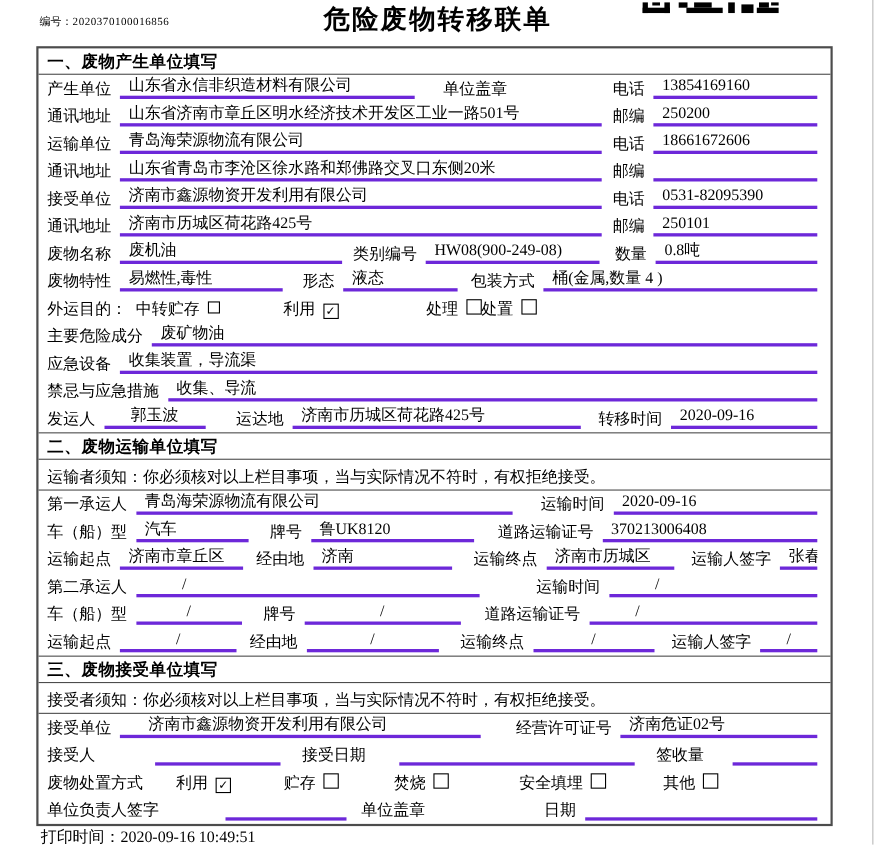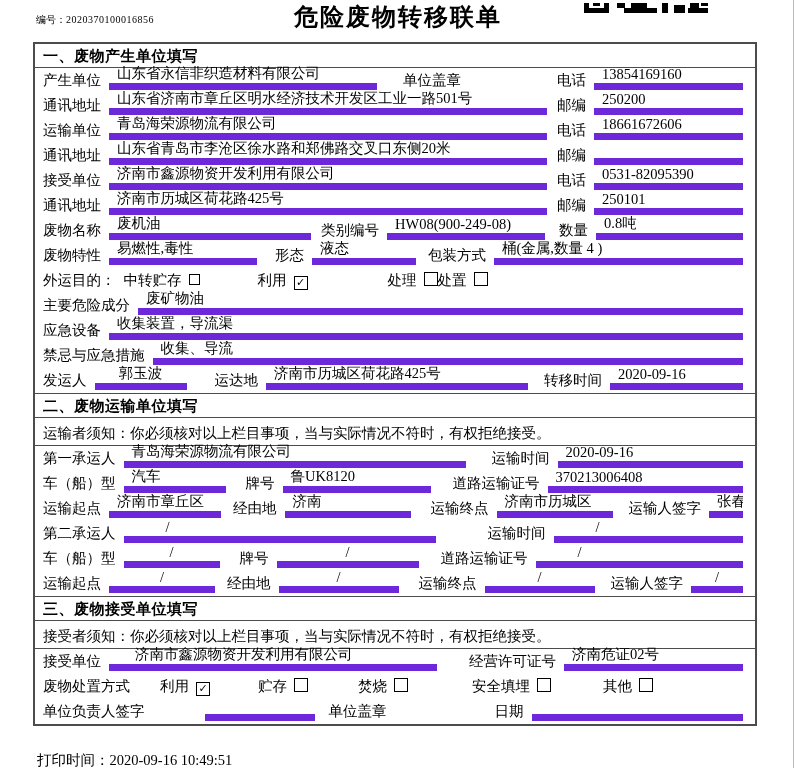--- a/index.html
+++ b/index.html
@@ -17,21 +17,21 @@
          font-size:24px;font-weight:bold;letter-spacing:2px;}
   .qr{position:absolute;left:584px;top:0;}
   
   .form{position:absolute;left:33px;top:42px;width:720px;border:2px solid #4c4c4c;background:#fff;}
   .sec-h{height:19px;padding:3px 6px 1px 8px;font-weight:bold;font-size:15px;
          border-bottom:1.5px solid #4c4c4c;letter-spacing:.5px;}
   .bt{border-top:1.5px solid #4c4c4c;}
   .notice{height:21px;padding:6px 6px 0 8px;border-bottom:1px solid #4c4c4c;white-space:nowrap;}
   .row{display:flex;align-items:flex-end;height:22px;padding:0 10px 3px 8px;white-space:nowrap;}
   .lbl{margin-right:8px;flex:none;}
-  .val{border-bottom:7px solid #6d28d9;padding:0 2px 0 8px;flex:none;overflow:hidden;}
+  .val{border-bottom:3px solid #6d28d9;padding:0 2px 0 8px;flex:none;overflow:hidden;}
   .fx{flex:1 1 auto;margin-right:2px;}
   .ctr{text-align:center;padding-left:2px;}
   .ind{padding-left:42px;}
   .bx{display:inline-block;width:12px;height:12px;border:1px solid #000;margin-left:7px;
       line-height:12px;text-align:center;font-size:11px;font-weight:bold;vertical-align:-1px;
       font-family:"DejaVu Sans",sans-serif;}
   .bx.sm{width:9px;height:9px;vertical-align:0;}
   .opt{flex:none;}
   
   .print-line{position:absolute;left:37px;top:751px;font-size:14.5px;white-space:nowrap;}
@@ -228,20 +228,28 @@
     <div class="sec-h bt">三、废物接受单位填写</div>
     <div class="notice">接受者须知：你必须核对以上栏目事项，当与实际情况不符时，有权拒绝接受。</div>
 
     <div class="row">
       <span class="lbl">接受单位</span>
       <span class="val" style="width:300px;padding-left:26px">济南市鑫源物资开发利用有限公司</span>
       <span class="lbl" style="margin-left:32px">经营许可证号</span>
       <span class="val fx">济南危证02号</span>
     </div>
 
+    <div class="row">
+      <span class="lbl">接受人</span>
+      <span class="val" style="width:104px;margin-left:46px"></span>
+      <span class="lbl" style="margin-left:20px">接受日期</span>
+      <span class="val" style="width:204px;margin-left:22px"></span>
+      <span class="lbl" style="margin-left:20px">签收量</span>
+      <span class="val fx" style="margin-left:18px"></span>
+    </div>
 
     <div class="row">
       <span class="lbl">废物处置方式</span>
       <span class="opt" style="margin-left:22px"><span>利用</span><span class="bx">✓</span></span>
       <span class="opt" style="margin-left:48px"><span>贮存</span><span class="bx"></span></span>
       <span class="opt" style="margin-left:50px"><span>焚烧</span><span class="bx"></span></span>
       <span class="opt" style="margin-left:64px"><span>安全填埋</span><span class="bx"></span></span>
       <span class="opt" style="margin-left:52px"><span>其他</span><span class="bx"></span></span>
     </div>
 

